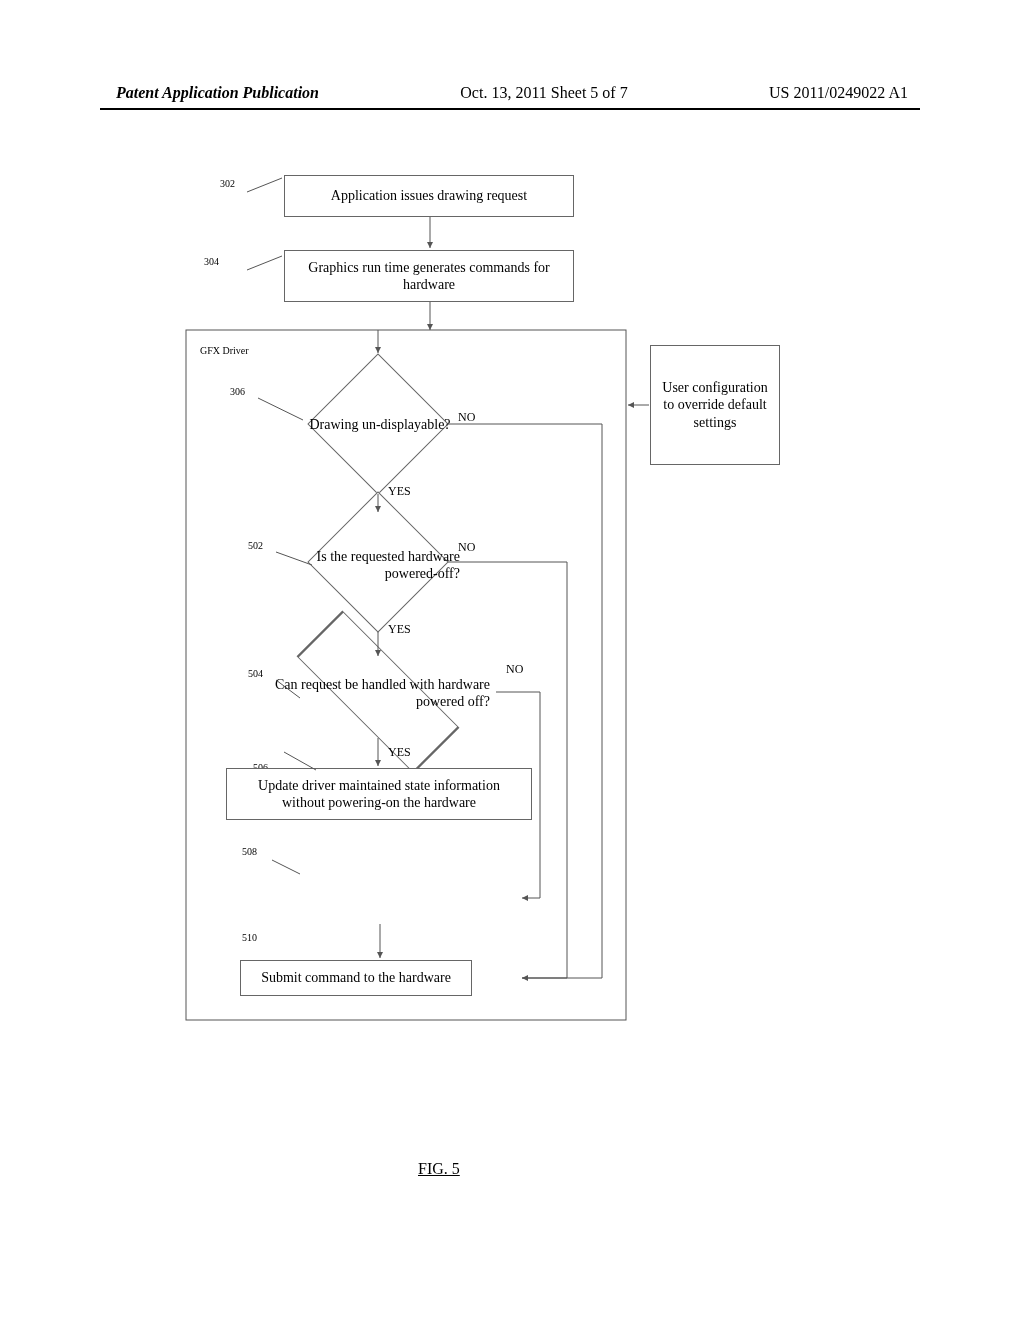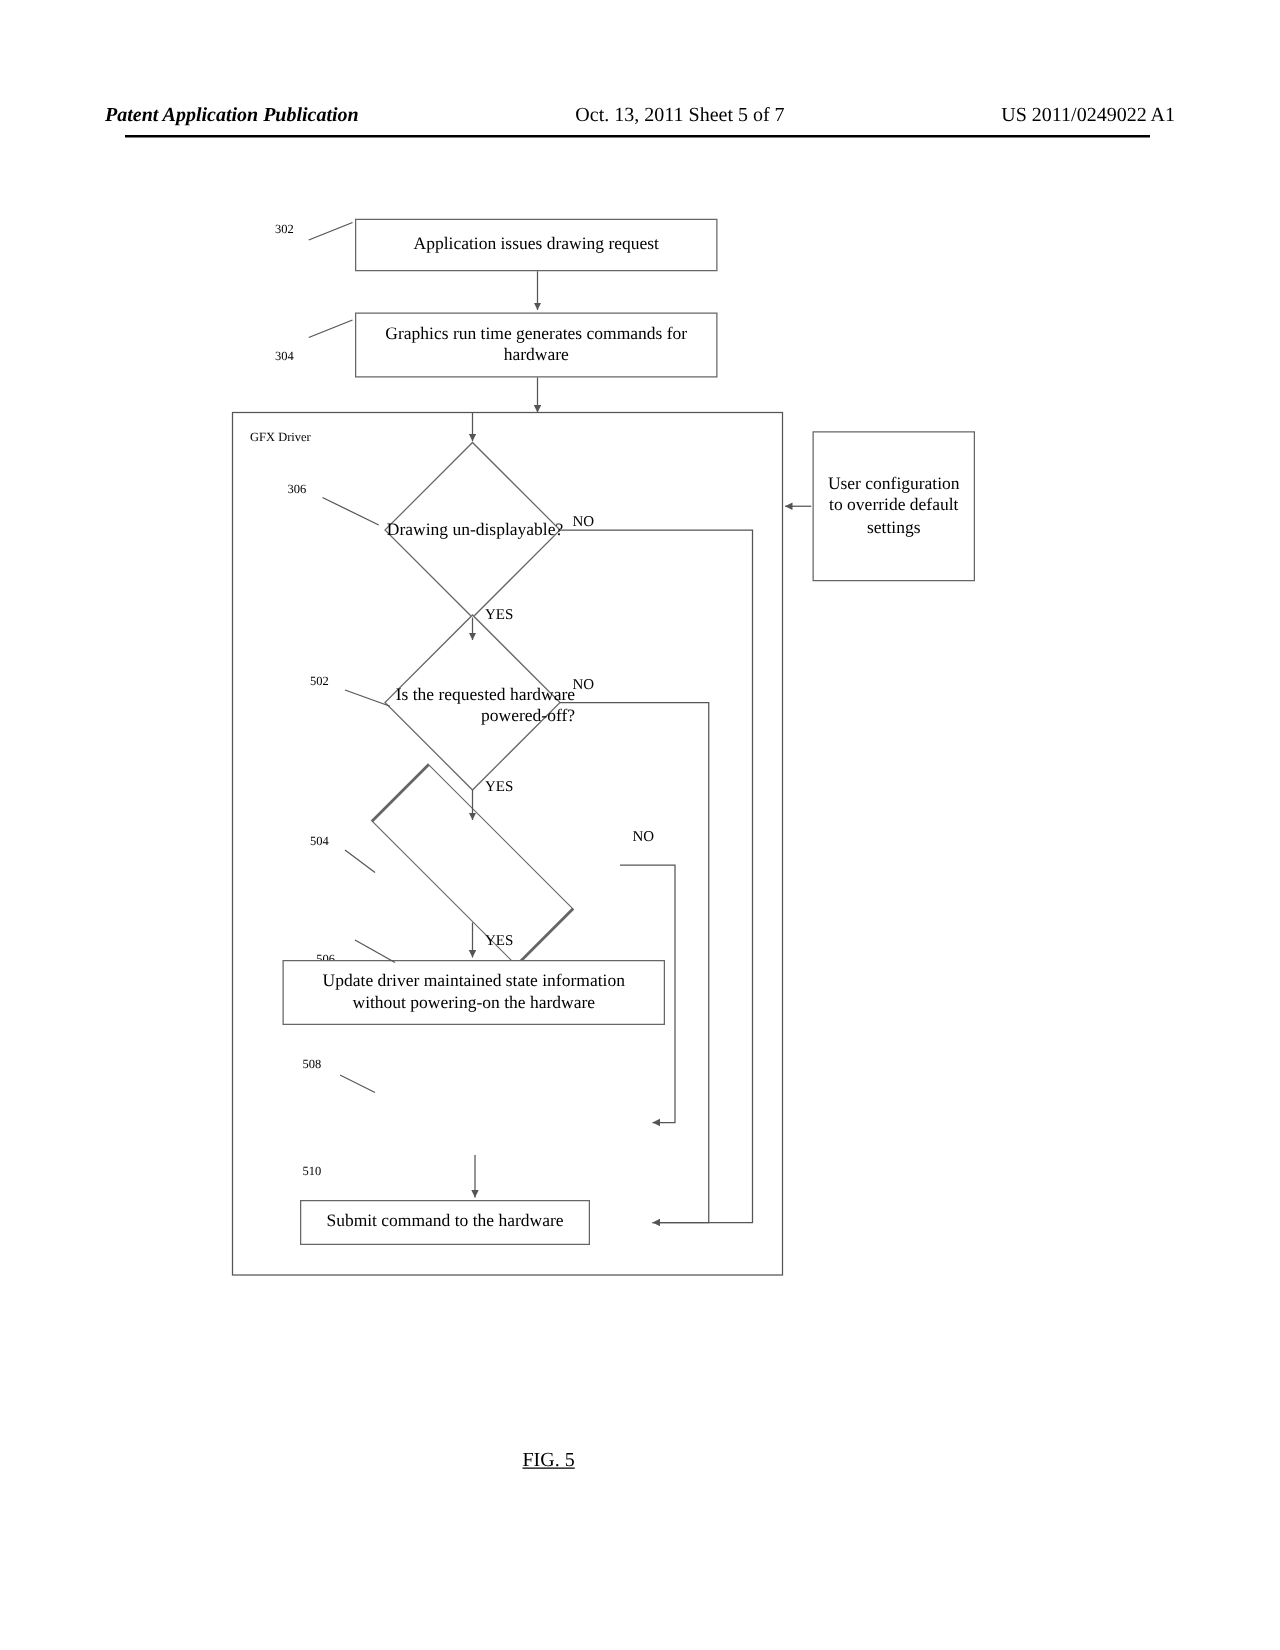--- a/index.html
+++ b/index.html
@@ -11,21 +11,21 @@
     position: relative;
   }
   .header {
     position: absolute;
     top: 84px;
     left: 0;
     width: 1024px;
     display: flex;
     justify-content: space-between;
     font-size: 16px;
-    padding: 0 84px;
+    padding: 0 116px;
   }
   .header .pub { font-weight: bold; font-style: italic; }
   .header .date { }
   .header .docnum { }
   .header-rule {
     position: absolute;
     top: 108px;
     left: 100px;
     width: 820px;
     height: 2px;
@@ -104,21 +104,21 @@
 <div class="header">
   <span class="pub">Patent Application Publication</span>
   <span class="date">Oct. 13, 2011  Sheet 5 of 7</span>
   <span class="docnum">US 2011/0249022 A1</span>
 </div>
 <div class="header-rule"></div>
 
 <div class="canvas">
 
   <span class="label" style="left:220px; top:178px;">302</span>
-  <span class="label" style="left:220px; top:256px;margin-top:24px;">304</span>
+  <span class="label" style="left:204px; top:256px;">304</span>
   <span class="label" style="left:230px; top:386px;">306</span>
   <span class="label" style="left:248px; top:540px;">502</span>
   <span class="label" style="left:248px; top:668px;">504</span>
   <span class="label" style="left:253px; top:762px;">506</span>
   <span class="label" style="left:242px; top:846px;">508</span>
   <span class="label" style="left:242px; top:932px;">510</span>
 
   <div class="box" style="left:284px; top:175px; width:290px; height:42px;font-family:Liberation Serif, serif;">
     <span>Application issues drawing request</span>
   </div>
@@ -140,20 +140,23 @@
   <span class="small" style="left:388px; top:484px;">YES</span>
 
   <div class="diamond" style="left:328px; top:512px; width:100px; height:100px;"></div>
   <div class="diamond-text" style="left:300px; top:530px; width:160px; height:70px;">
     <span>Is the requested hardware powered-off?</span>
   </div>
   <span class="small" style="left:458px; top:540px;">NO</span>
   <span class="small" style="left:388px; top:622px;">YES</span>
 
   <div class="diamond" style="left:342px; top:656px; width:72px; height:72px; transform: rotate(45deg) scaleX(2.3) scaleY(0.9);"></div>
+  <div class="diamond-text" style="left:270px; top:668px; width:220px; height:50px;">
+    <span>Can request be handled with hardware powered off?</span>
+  </div>
   <span class="small" style="left:506px; top:662px;">NO</span>
   <span class="small" style="left:388px; top:745px;">YES</span>
 
   <div class="box" style="left:226px; top:768px; width:306px; height:52px;">
     <span>Update driver maintained state information without powering-on the hardware</span>
   </div>
 
 
   <div class="box" style="left:240px; top:960px; width:232px; height:36px;">
     <span>Submit command to the hardware</span>

